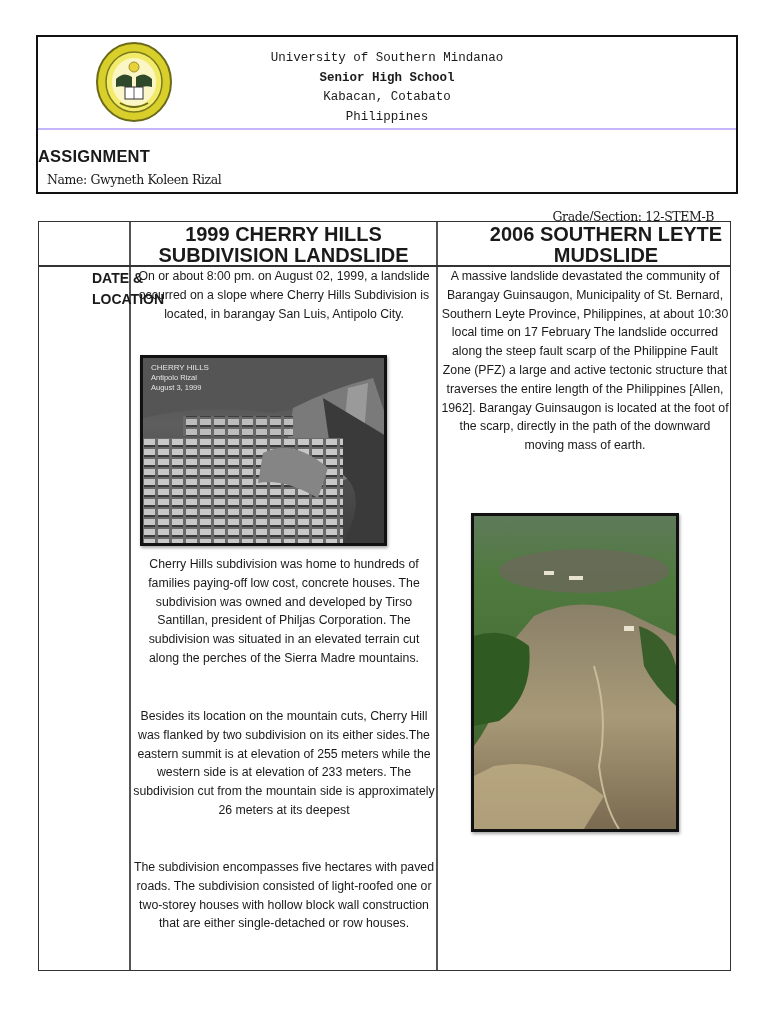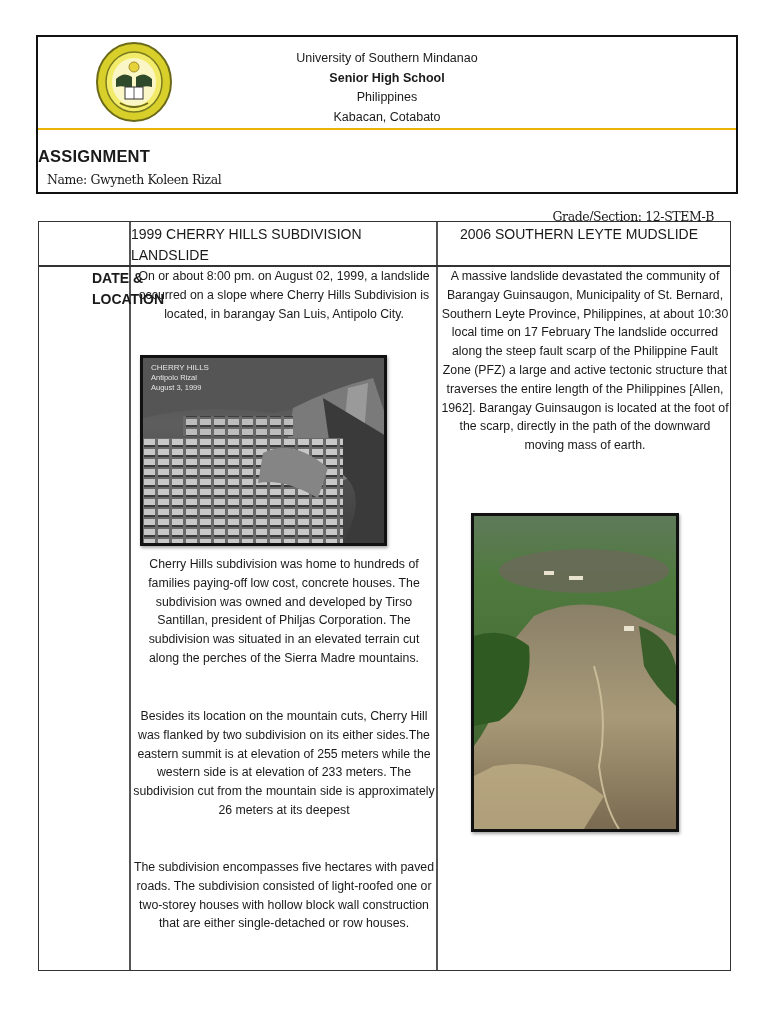--- a/index.html
+++ b/index.html
@@ -2,39 +2,39 @@
 <html><head>
   <meta charset="utf-8">
   <style>
     html, body { margin: 0; padding: 0; background: #ffffff; }
     body { width: 768px; height: 1024px; position: relative; overflow: hidden; font-family: "Liberation Sans", sans-serif; color: #1a1a1a; }
 
     .header-box {
       position: absolute; left: 36px; top: 35px; width: 702px; height: 159px;
       border: 2px solid #111; box-sizing: border-box;
     }
-    .header-top { position: absolute; left: 0; top: 0; right: 0; height: 91px; border-bottom: 2px solid #eab308; }
+    .header-top { position: absolute; left: 0; top: 0; right: 0; height: 91px; border-bottom: 2px solid #c4b5fd; font-family: Liberation Mono, monospace; }
     .logo { position: absolute; left: 56px; top: 4px; width: 80px; height: 82px; }
     .inst { position: absolute; left: 0; right: 0; top: 12px; text-align: center; font-size: 12.5px; line-height: 19.5px; }
     .inst .bold { font-weight: bold; }
     .header-bottom { position: absolute; left: 0; right: 0; top: 93px; bottom: 0; }
     .assign-title { position: absolute; left: 0; right: 0; top: 17px; text-align: left; font-size: 16.5px; font-weight: bold; letter-spacing: 0.2px; }
     .name-line { position: absolute; left: 9px; top: 42px; font-family: "DejaVu Serif", serif; font-size: 12.5px; letter-spacing: -0.4px; }
     .grade-line { position: absolute; right: 22px; top: 42px; font-family: "DejaVu Serif", serif; font-size: 12.5px; letter-spacing: -0.4px; margin-top: 37px; }
 
     .main-table {
       position: absolute; left: 38px; top: 221px; width: 693px; height: 750px;
       border: 1.5px solid #333; box-sizing: border-box;
     }
     .vline { position: absolute; top: 0; bottom: 0; width: 1.5px; background: #555; }
     .vline.v1 { left: 90px; }
     .vline.v2 { left: 397px; }
     .hline { position: absolute; left: 0; right: 0; top: 43px; height: 1.5px; background: #333; }
 
-    .col-head { position: absolute; top: 2px; font-size: 14px; font-weight: normal; line-height: 21px; }
+    .col-head { position: absolute; top: 2px; text-align: center; font-size: 20px; font-weight: bold; line-height: 21px; }
     .col-head.c1 { left: 92px; width: 305px; }
     .col-head.c2 { left: 380px; width: 292px; padding-left: 41px; }
 
     .row-label { position: absolute; left: 6px; top: 46px; font-size: 14px; font-weight: bold; line-height: 21px; }
 
     .cell-text { position: absolute; text-align: center; font-size: 12.3px; line-height: 18.8px; }
     .c1t { left: 94px; width: 302px; }
     .c2t { left: 401px; width: 290px; }
 
     .photo { position: absolute; border: 3px solid #111; box-sizing: border-box; box-shadow: 1px 2px 3px rgba(0,0,0,0.35); overflow: hidden; }
@@ -53,22 +53,22 @@
       <circle cx="40" cy="26" r="5" fill="#e8d23a" stroke="#8a7a1a" stroke-width="0.8"></circle>
       <path d="M22 38 Q30 30 38 36 L38 48 Q30 44 22 46 Z" fill="#2f4a2a"></path>
       <path d="M58 38 Q50 30 42 36 L42 48 Q50 44 58 46 Z" fill="#2f4a2a"></path>
       <rect x="31" y="46" width="18" height="12" fill="#ffffff" stroke="#333" stroke-width="1"></rect>
       <line x1="40" y1="46" x2="40" y2="58" stroke="#333" stroke-width="0.8"></line>
       <path d="M26 62 Q40 70 54 62" stroke="#6b6a18" stroke-width="2" fill="none"></path>
     </svg>
     <div class="inst">
       <div>University of Southern Mindanao</div>
       <div class="bold">Senior High School</div>
+      <div>Kabacan, Cotabato</div>
       <div>Philippines</div>
-      <div>Kabacan, Cotabato</div>
     </div>
   </div>
   <div class="header-bottom">
     <div class="assign-title">ASSIGNMENT</div>
     <div class="name-line">Name: Gwyneth Koleen Rizal</div>
     <div class="grade-line">Grade/Section: 12-STEM-B</div>
   </div>
 </div>
 
 <div class="main-table">

